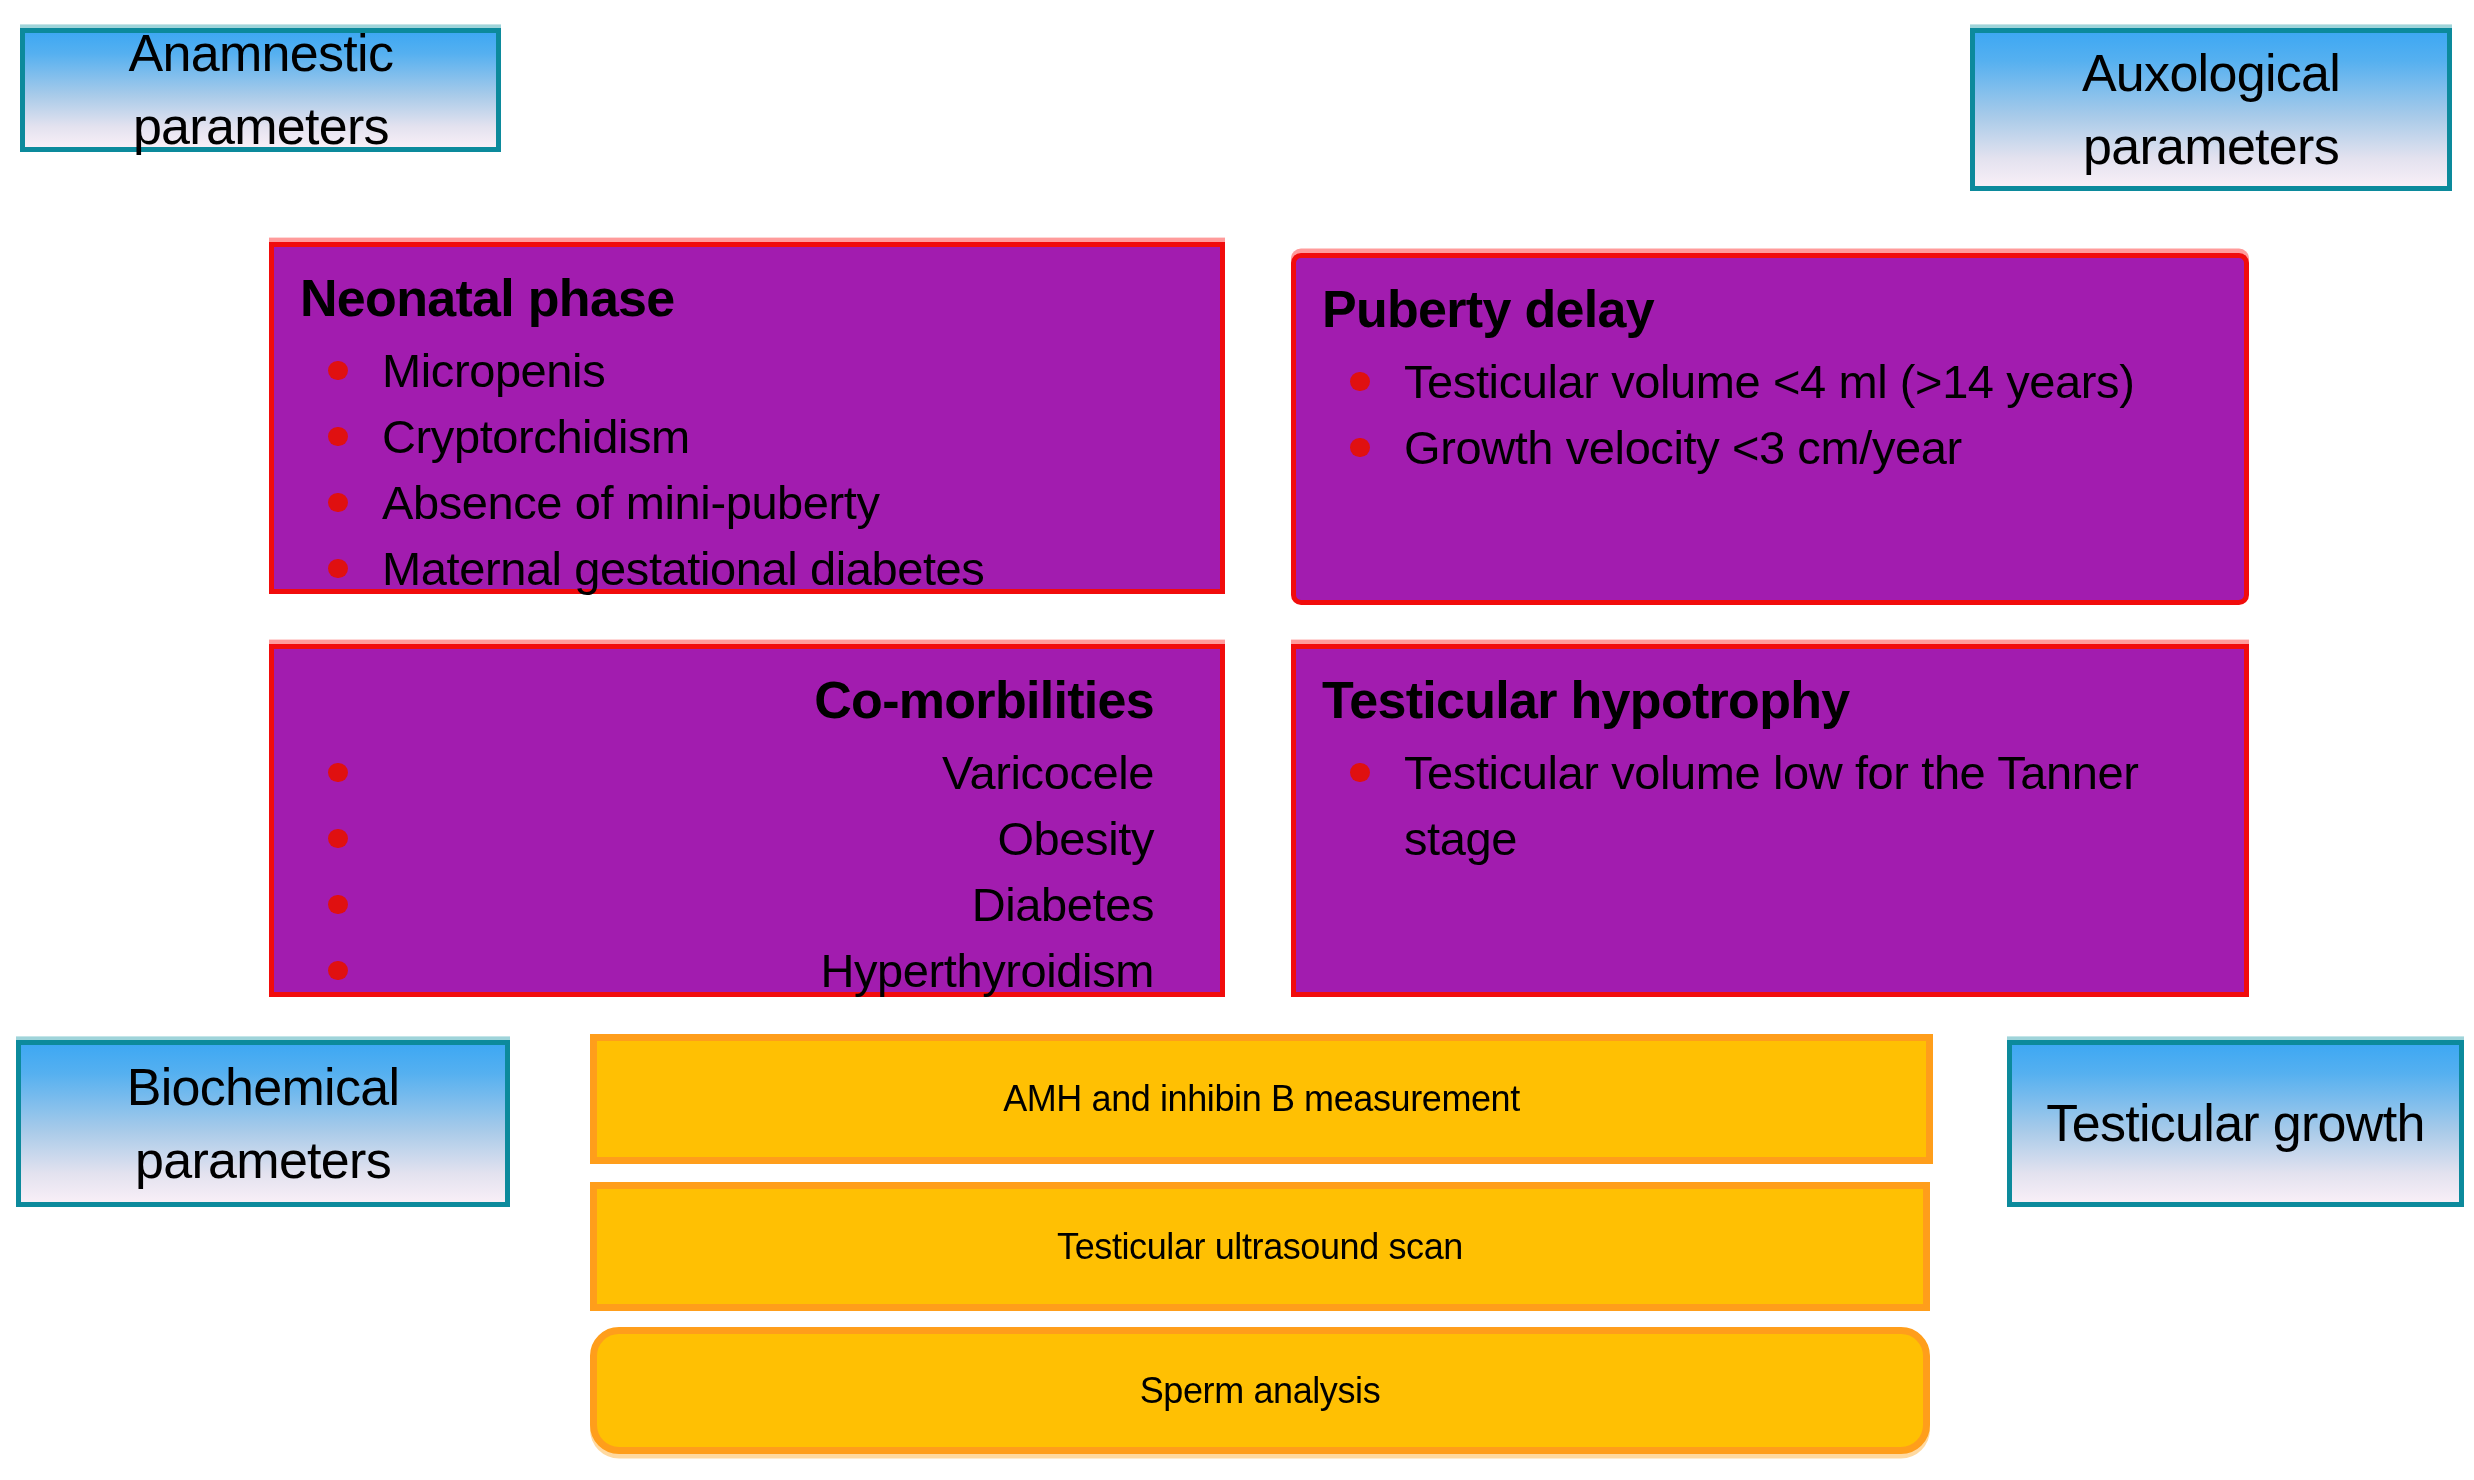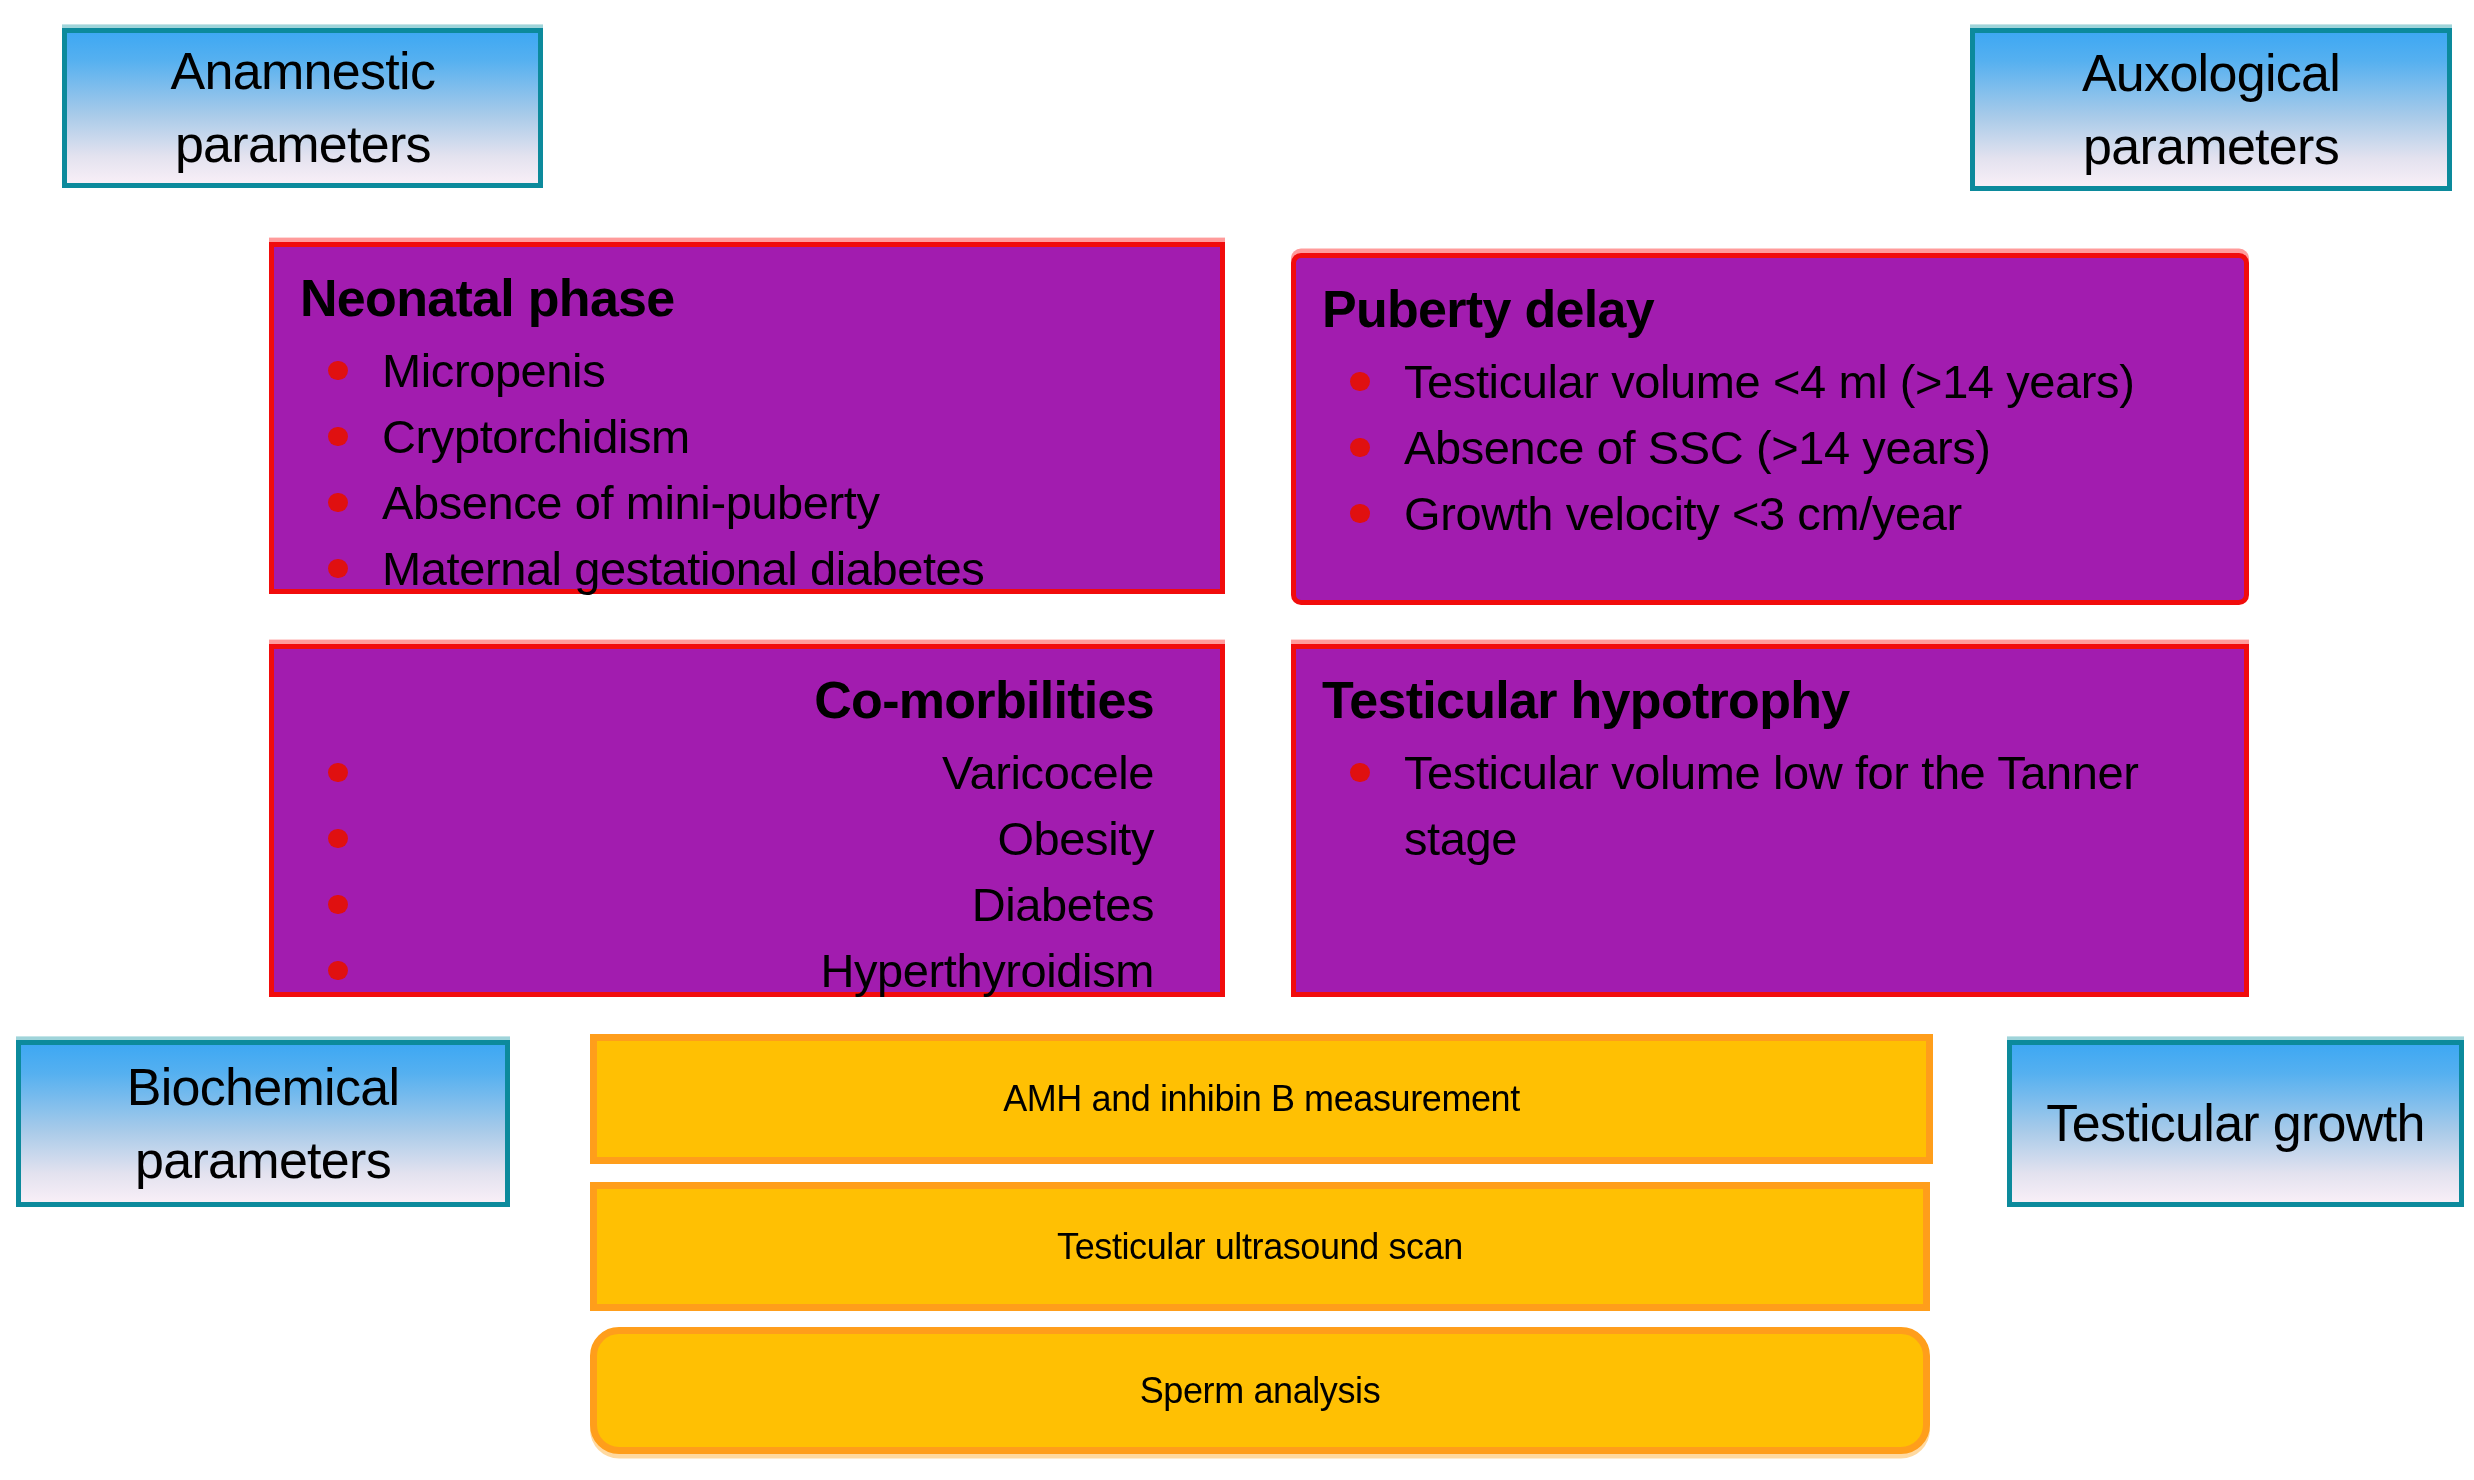--- a/index.html
+++ b/index.html
@@ -22,21 +22,21 @@
     display: flex;
     align-items: center;
     justify-content: center;
     text-align: center;
     font-size: 52px;
     line-height: 73px;
     letter-spacing: -0.7px;
     padding: 0 20.4px;
     box-shadow: 0 -3.6px 0 #9fd4da;
   }
-  .pos-anamnestic        { left: 20.4px;   top: 28px;   width: 481px; height: 160px; margin-left: 42px; }
+  .pos-anamnestic        { left: 20.4px;   top: 28px;   width: 481px; height: 124px; }
   .pos-auxological       { left: 1970px; top: 28px;   width: 482px; height: 163px; }
   .pos-biochemical       { left: 16px;   top: 1040px; width: 494px; height: 167px; }
   .pos-testicular-growth { left: 2007px; top: 1040px; width: 457px; height: 167px; }
 
   
   .red-box {
     position: absolute;
     border: 5.1px solid #f10c0c;
     background: #a21caf;
     padding: 16px 66px 0 26px;
@@ -117,21 +117,20 @@
       <li><span class="bullet-dot"></span><span>Cryptorchidism</span></li>
       <li><span class="bullet-dot"></span><span>Absence of mini-puberty</span></li>
       <li><span class="bullet-dot"></span><span>Maternal gestational diabetes</span></li>
     </ul>
   </div>
 
   <div class="red-box pos-red-puberty">
     <h2>Puberty delay</h2>
     <ul>
       <li><span class="bullet-dot"></span><span>Testicular volume &lt;4 ml (&gt;14 years)</span></li>
-      <li><span class="bullet-dot"></span><span>Absence of SSC (&gt;14 years)</span></li>
       <li><span class="bullet-dot"></span><span>Growth velocity &lt;3 cm/year</span></li>
     </ul>
   </div>
 
   <div class="red-box pos-red-comorbid">
     <h2>Co-morbilities</h2>
     <ul>
       <li><span class="bullet-dot"></span><span>Varicocele</span></li>
       <li><span class="bullet-dot"></span><span>Obesity</span></li>
       <li><span class="bullet-dot"></span><span>Diabetes</span></li>

